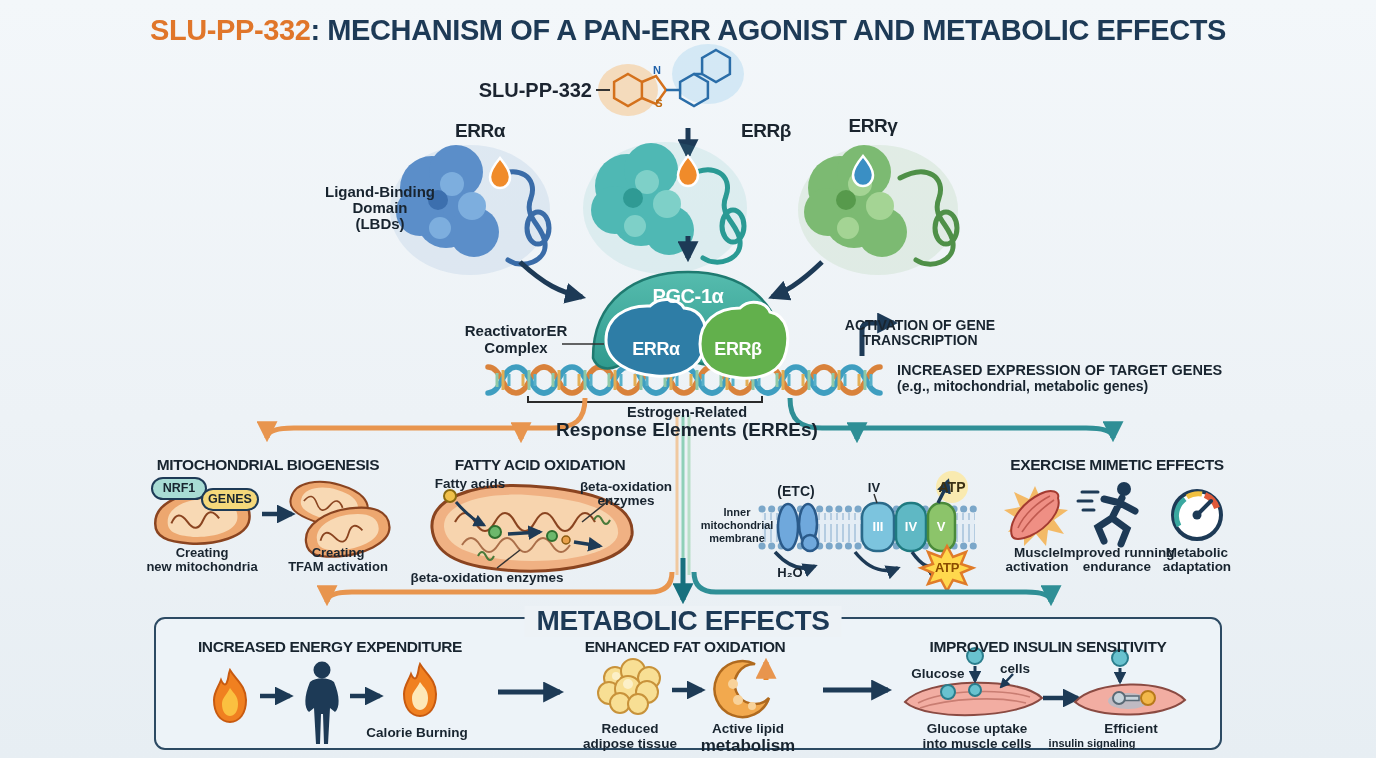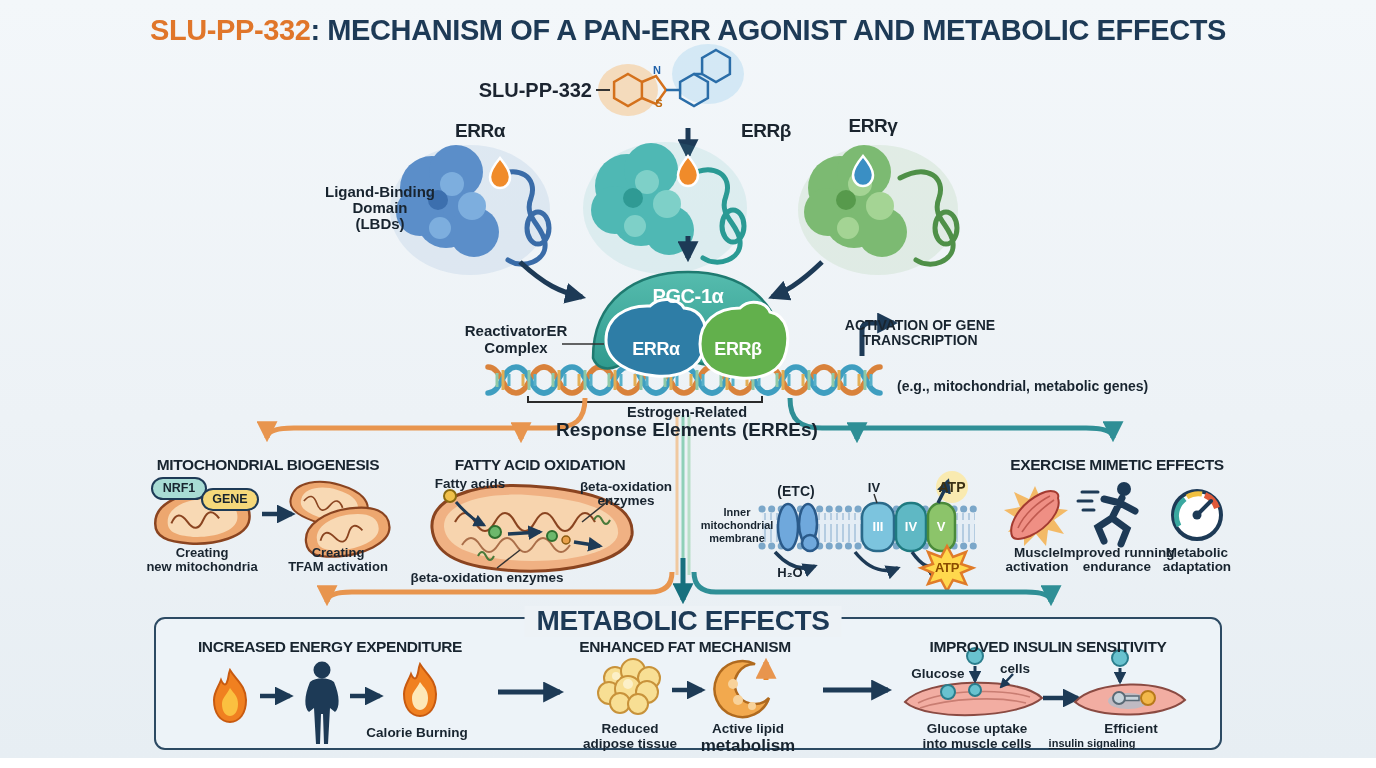--- a/index.html
+++ b/index.html
@@ -324,31 +324,32 @@
 <div class="t xb white" style="left:688px;top:285px;font-size:20px;">PGC-1α</div>
 <div class="t xb white" style="left:656px;top:340px;font-size:18px;">ERRα</div>
 <div class="t xb white" style="left:738px;top:340px;font-size:18px;">ERRβ</div>
 
 <div class="t b" style="left:516px;top:323px;font-size:15px;">ReactivatorER</div>
 <div class="t b" style="left:516px;top:340px;font-size:15px;">Complex</div>
 
 <div class="t b" style="left:920px;top:318px;font-size:14px;">ACTIVATION OF GENE</div>
 <div class="t b" style="left:920px;top:333px;font-size:14px;">TRANSCRIPTION</div>
 
+<div class="t b la" style="left:897px;top:363px;font-size:14.5px;">INCREASED EXPRESSION OF TARGET GENES</div>
 <div class="t b la" style="left:897px;top:379px;font-size:14px;">(e.g., mitochondrial, metabolic genes)</div>
 
 <div class="t" style="left:687px;top:405px;font-size:14.5px;font-weight:600;">Estrogen-Related</div>
 <div class="t" style="left:687px;top:420px;font-size:19px;font-weight:600;">Response Elements (ERREs)</div>
 
 <div class="t xb" style="left:268px;top:456px;font-size:15.5px;">MITOCHONDRIAL BIOGENESIS</div>
 <div class="t xb" style="left:540px;top:456px;font-size:15.5px;">FATTY ACID OXIDATION</div>
 <div class="t xb" style="left:1117px;top:456px;font-size:15.5px;">EXERCISE MIMETIC EFFECTS</div>
 
 <div class="t b" style="left:179px;top:482px;font-size:12.5px;">NRF1</div>
-<div class="t b" style="left:230px;top:493px;font-size:12.5px;">GENE</div>
+<div class="t b" style="left:230px;top:493px;font-size:12.5px;">GENES</div>
 <div class="t b" style="left:202px;top:546px;font-size:13px;">Creating</div>
 <div class="t b" style="left:202px;top:560px;font-size:13px;">new mitochondria</div>
 <div class="t b" style="left:338px;top:546px;font-size:13px;">Creating</div>
 <div class="t b" style="left:338px;top:560px;font-size:13px;">TFAM activation</div>
 
 <div class="t b" style="left:470px;top:477px;font-size:13.5px;">Fatty acids</div>
 <div class="t b" style="left:626px;top:480px;font-size:13.5px;">βeta-oxidation</div>
 <div class="t b" style="left:626px;top:494px;font-size:13.5px;">enzymes</div>
 <div class="t b" style="left:487px;top:571px;font-size:13.5px;">βeta-oxidation enzymes</div>
 
@@ -366,21 +367,21 @@
 
 <div class="t b" style="left:1037px;top:546px;font-size:13.5px;">Muscle</div>
 <div class="t b" style="left:1037px;top:560px;font-size:13.5px;">activation</div>
 <div class="t b" style="left:1117px;top:546px;font-size:13.5px;">Improved running</div>
 <div class="t b" style="left:1117px;top:560px;font-size:13.5px;">endurance</div>
 <div class="t b" style="left:1197px;top:546px;font-size:13.5px;">Metabolic</div>
 <div class="t b" style="left:1197px;top:560px;font-size:13.5px;">adaptation</div>
 
 <div class="t xb navy" style="left:683px;top:606px;font-size:28px;background:#edf2f6;padding:0 12px;">METABOLIC EFFECTS</div>
 <div class="t xb" style="left:330px;top:638px;font-size:15.5px;">INCREASED ENERGY EXPENDITURE</div>
-<div class="t xb" style="left:685px;top:638px;font-size:15.5px;">ENHANCED FAT MECHANISM</div>
+<div class="t xb" style="left:685px;top:638px;font-size:15.5px;">ENHANCED FAT OXIDATION</div>
 <div class="t xb" style="left:1048px;top:638px;font-size:15.5px;">IMPROVED INSULIN SENSITIVITY</div>
 <div class="t b" style="left:417px;top:726px;font-size:13.5px;">Calorie Burning</div>
 <div class="t b" style="left:630px;top:722px;font-size:13.5px;">Reduced</div>
 <div class="t b" style="left:630px;top:737px;font-size:13.5px;">adipose tissue</div>
 <div class="t b" style="left:748px;top:722px;font-size:13.5px;">Active lipid</div>
 <div class="t b" style="left:748px;top:737px;font-size:17px;">metabolism</div>
 <div class="t b" style="left:938px;top:667px;font-size:13.5px;">Glucose</div>
 <div class="t b" style="left:1015px;top:662px;font-size:13.5px;">cells</div>
 <div class="t b" style="left:977px;top:722px;font-size:13.5px;">Glucose uptake</div>
 <div class="t b" style="left:977px;top:737px;font-size:13.5px;">into muscle cells</div>

